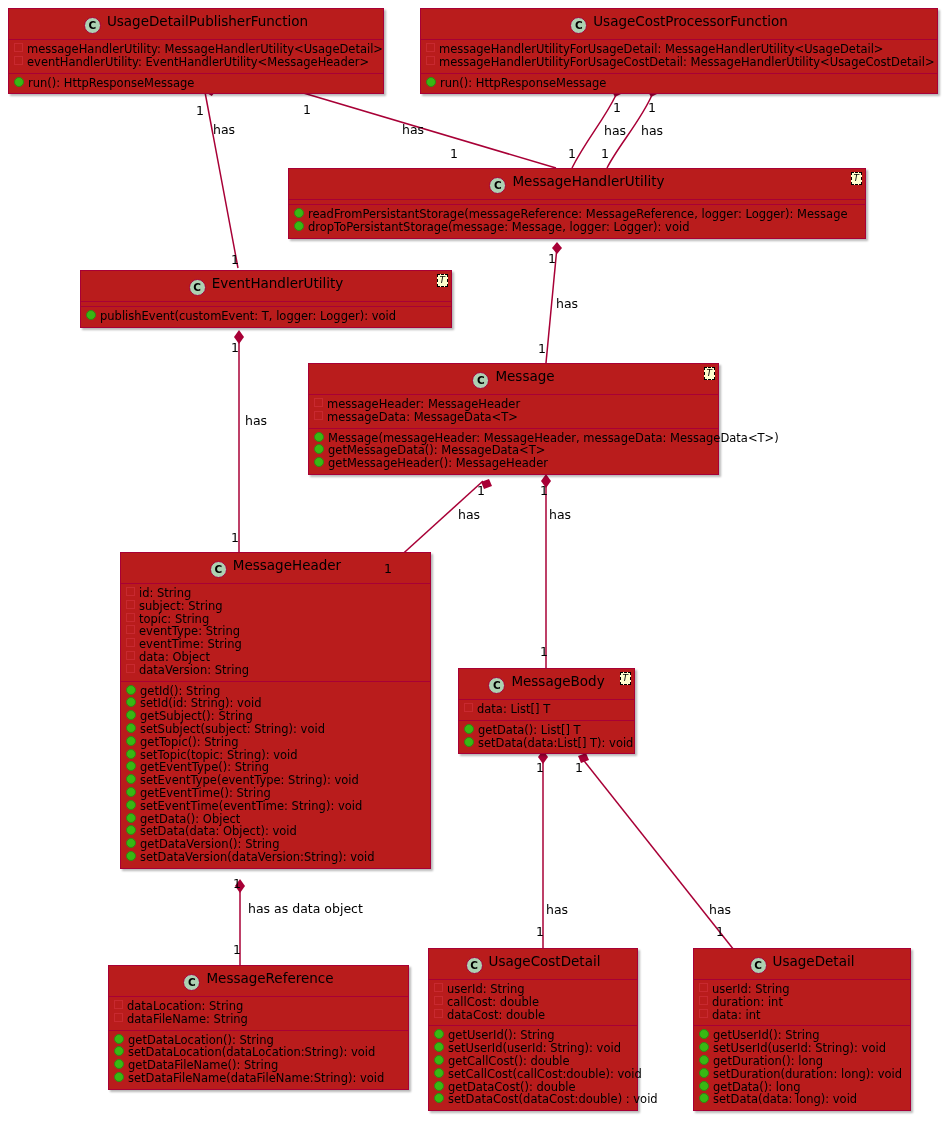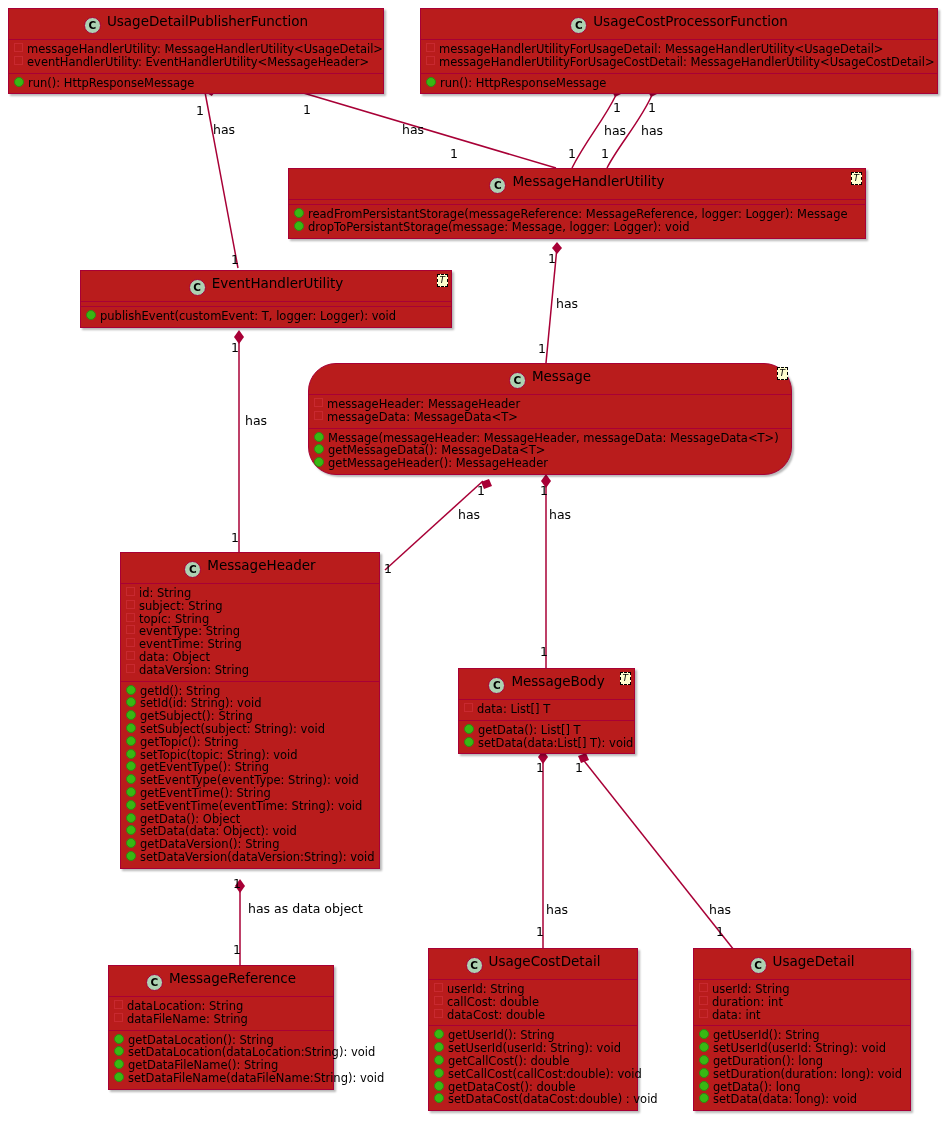--- a/index.html
+++ b/index.html
@@ -163,39 +163,39 @@
       <span class="tparam">T</span>
     </div>
     <div class="sep"></div>
     <div class="cls-section empty"></div>
     <div class="sep"></div>
     <div class="cls-section">
       <span class="member"><i class="mk-method"></i><span>publishEvent(customEvent: T, logger: Logger): void</span></span>
     </div>
   </div>
 
-  <div class="uml-class" style="left:308px;top:363px;width:484px;border-radius:28px;">
+  <div class="uml-class" style="left:308px;top:363px;width:411px;">
     <div class="cls-title">
       <span class="cicon">C</span><span>Message</span>
       <span class="tparam">T</span>
     </div>
     <div class="sep"></div>
     <div class="cls-section">
       <span class="member"><i class="mk-field"></i><span>messageHeader: MessageHeader</span></span>
       <span class="member"><i class="mk-field"></i><span>messageData: MessageData&lt;T&gt;</span></span>
     </div>
     <div class="sep"></div>
     <div class="cls-section">
       <span class="member"><i class="mk-method"></i><span>Message(messageHeader: MessageHeader, messageData: MessageData&lt;T&gt;)</span></span>
       <span class="member"><i class="mk-method"></i><span>getMessageData(): MessageData&lt;T&gt;</span></span>
       <span class="member"><i class="mk-method"></i><span>getMessageHeader(): MessageHeader</span></span>
     </div>
   </div>
 
-  <div class="uml-class" style="left:120px;top:552px;width:260px;">
+  <div class="uml-class" style="left:120px;top:552px;width:311px;">
     <div class="cls-title">
       <span class="cicon">C</span><span>MessageHeader</span>
     </div>
     <div class="sep"></div>
     <div class="cls-section">
       <span class="member"><i class="mk-field"></i><span>id: String</span></span>
       <span class="member"><i class="mk-field"></i><span>subject: String</span></span>
       <span class="member"><i class="mk-field"></i><span>topic: String</span></span>
       <span class="member"><i class="mk-field"></i><span>eventType: String</span></span>
       <span class="member"><i class="mk-field"></i><span>eventTime: String</span></span>
@@ -230,21 +230,21 @@
     <div class="cls-section">
       <span class="member"><i class="mk-field"></i><span>data: List[] T</span></span>
     </div>
     <div class="sep"></div>
     <div class="cls-section">
       <span class="member"><i class="mk-method"></i><span>getData(): List[] T</span></span>
       <span class="member"><i class="mk-method"></i><span>setData(data:List[] T): void</span></span>
     </div>
   </div>
 
-  <div class="uml-class" style="left:108px;top:965px;width:226px;">
+  <div class="uml-class" style="left:108px;top:965px;width:301px;">
     <div class="cls-title">
       <span class="cicon">C</span><span>MessageReference</span>
     </div>
     <div class="sep"></div>
     <div class="cls-section">
       <span class="member"><i class="mk-field"></i><span>dataLocation: String</span></span>
       <span class="member"><i class="mk-field"></i><span>dataFileName: String</span></span>
     </div>
     <div class="sep"></div>
     <div class="cls-section">

